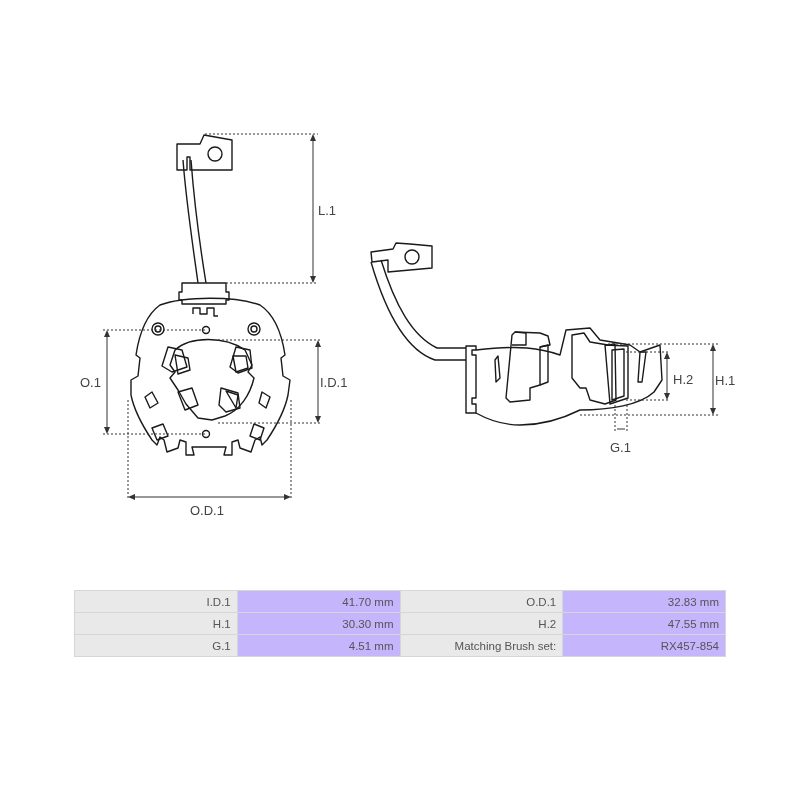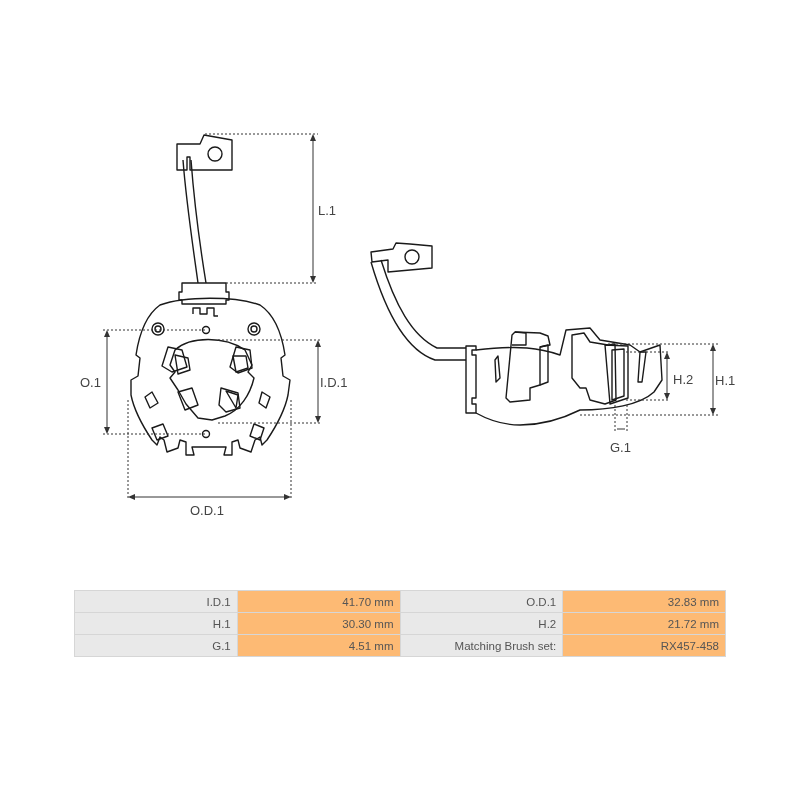--- a/index.html
+++ b/index.html
@@ -5,21 +5,21 @@
   html, body { margin: 0; padding: 0; background: #ffffff; }
   body { width: 800px; height: 800px; position: relative; overflow: hidden;
          font-family: "Liberation Sans", sans-serif; }
   .diagram { position: absolute; left: 0; top: 0; width: 800px; height: 560px; }
   .dim-label { font-family: "Liberation Sans", sans-serif; font-size: 13px; fill: #444; }
   table.specs { position: absolute; left: 74px; top: 590px; width: 652px;
                 border-collapse: collapse; font-size: 11.5px; color: #555; }
   table.specs td { border: 1px solid #d6d6d6; height: 22px; padding: 0 6px;
                    text-align: right; width: 25%; box-sizing: border-box; }
   table.specs td.lbl { background: #e9e9e9; }
-  table.specs td.val { background: #fdba74; }
+  table.specs td.val { background: #c4b5fd; }
 </style>
 </head>
 <body>
 
 <svg class="diagram" viewBox="0 0 800 560" xmlns="http://www.w3.org/2000/svg">
   <g fill="none" stroke="#1a1a1a" stroke-width="1.4" stroke-linejoin="round">
 
     <g>
       <path d="M177 144 L200 144 L204 135 L232 140 L232 170 L190 170 L190 157 L187 157 L187 170 L177 170 Z"></path>
       <circle cx="215" cy="154" r="7"></circle>
@@ -127,22 +127,22 @@
       <tr>
     <td class="lbl">I.D.1</td>
     <td class="val">41.70 mm</td>
     <td class="lbl">O.D.1</td>
     <td class="val">32.83 mm</td>
   </tr>
   <tr>
     <td class="lbl">H.1</td>
     <td class="val">30.30 mm</td>
     <td class="lbl">H.2</td>
-    <td class="val">21.72 mm</td>
+    <td class="val">47.55 mm</td>
   </tr>
   <tr>
     <td class="lbl">G.1</td>
     <td class="val">4.51 mm</td>
     <td class="lbl">Matching Brush set:</td>
-    <td class="val">RX457-458</td>
+    <td class="val">RX457-854</td>
   </tr>
 </tbody>
   </table>
 
 </body></html>

